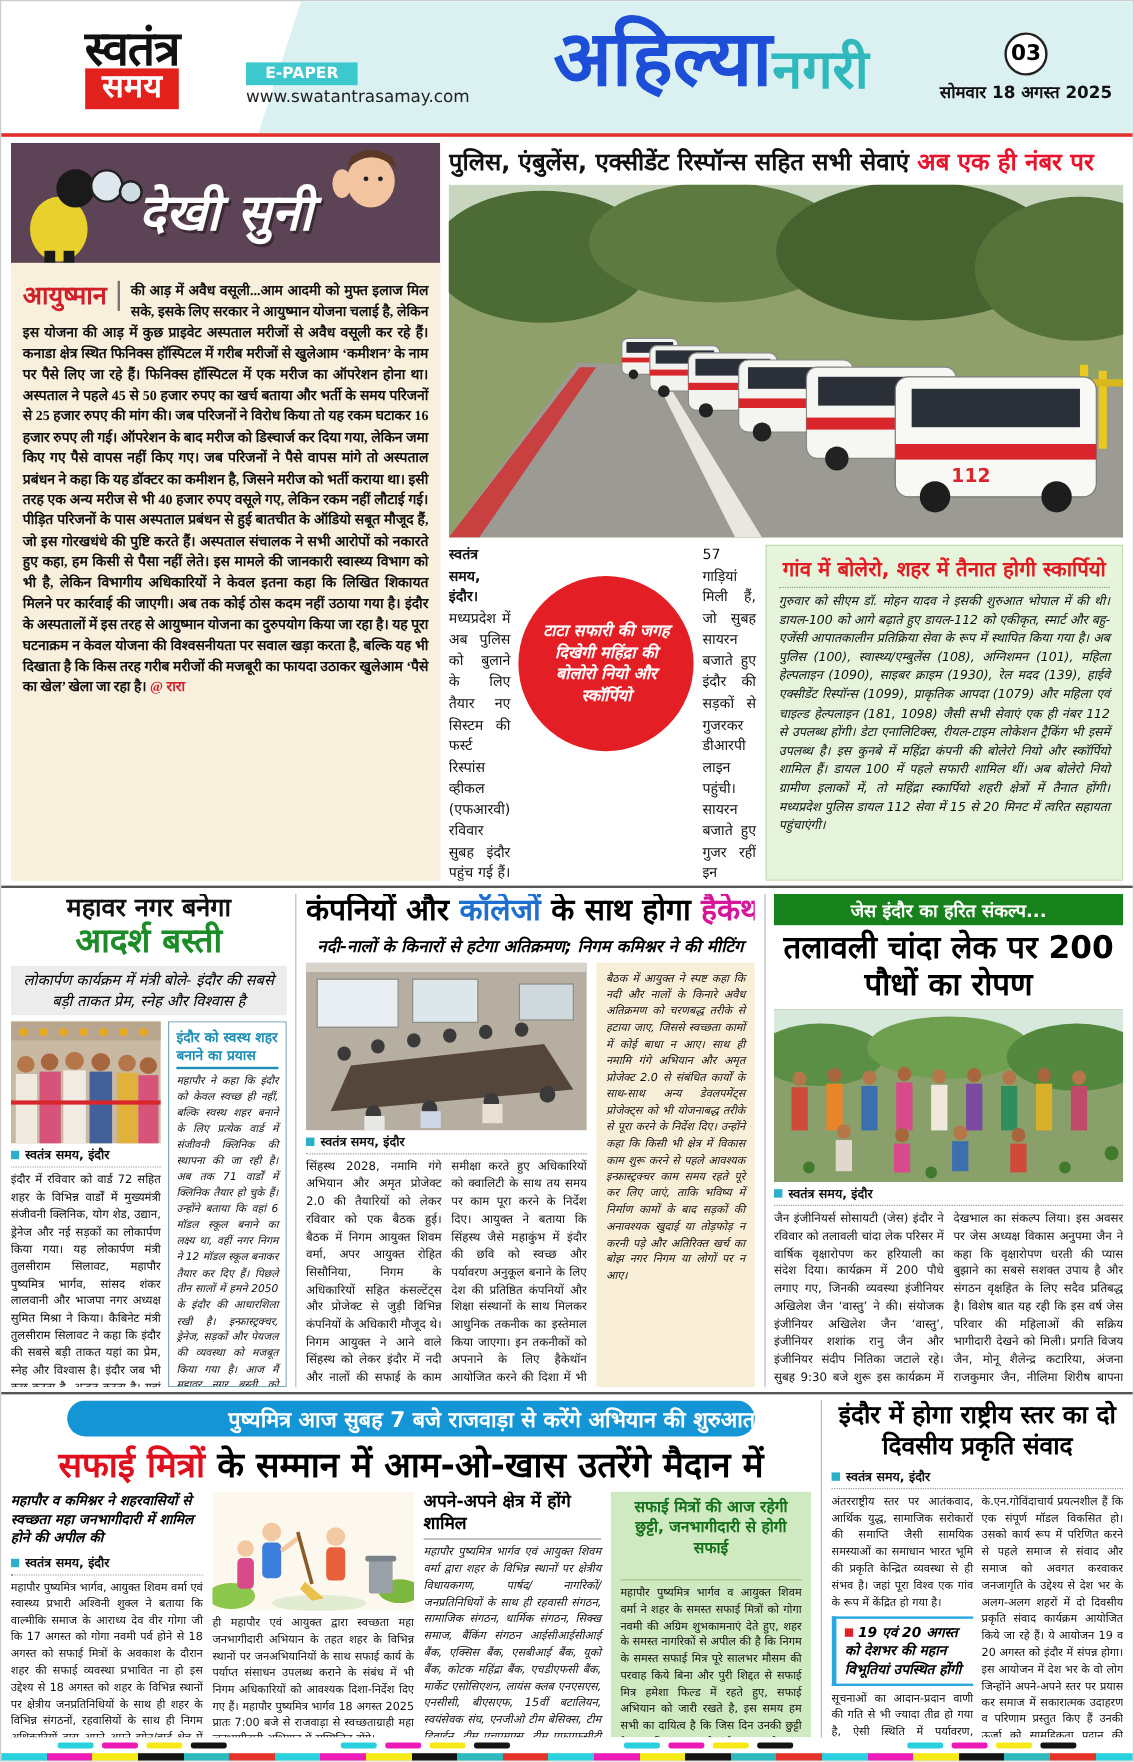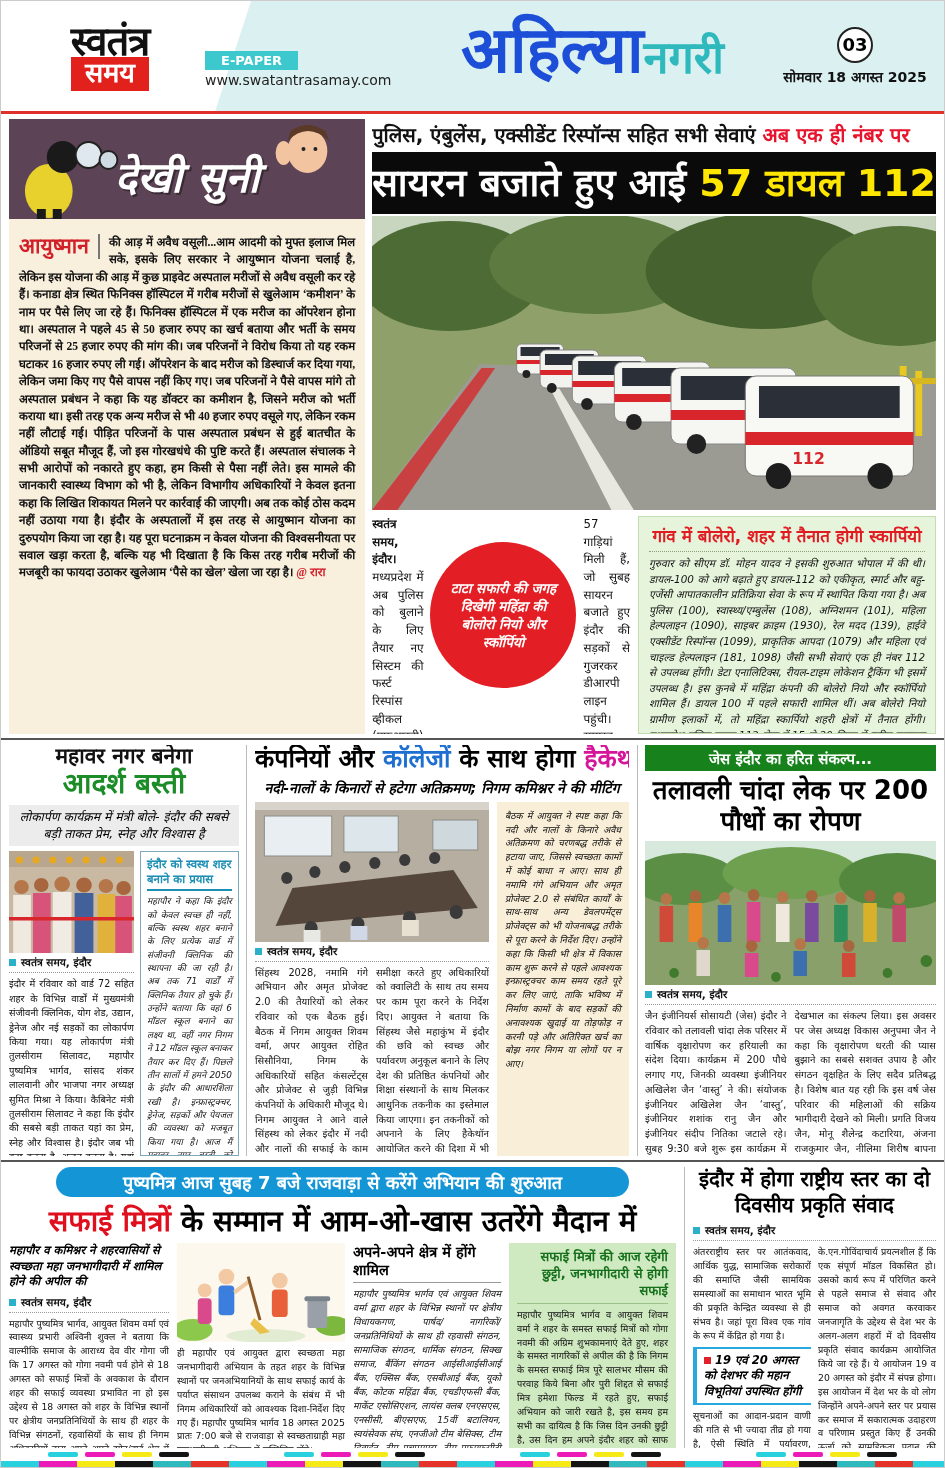--- a/index.html
+++ b/index.html
@@ -86,35 +86,35 @@
   .tl-strap { background:#17821c; color:#fff; text-align:center; font-weight:bold; font-size:15px; padding:3px 0; }
   .tl-head { text-align:center; font-size:26px; font-weight:bold; line-height:1.2; margin:4px 0; }
   .tl-photo { height:144px; }
   .tl-photo svg { width:100%; height:100%; display:block; }
   .tl-cols { flex:1; display:flex; gap:8px; overflow:hidden; }
   .tl-col { flex:1; font-size:9.8px; line-height:1.5; }
 
   
   .row3 { display:flex; height:288px; border-top:2px solid #555; padding:5px 8px 0; }
   .safai { width:676px; padding-right:8px; border-right:1px solid #bbb; display:flex; flex-direction:column; overflow:hidden; }
-  .sf-strap { background:#1495d6; color:#fff; font-weight:bold; font-size:18px; text-align:center; width:86%; margin:0 auto; padding:3px 0; white-space:nowrap; overflow:hidden;border-radius:15px; }
+  .sf-strap { background:#1495d6; color:#fff; font-weight:bold; font-size:18px; text-align:right; width:86%; margin:0 auto; padding:3px 0; white-space:nowrap; overflow:hidden;border-radius:15px; }
   .sf-head { text-align:center; font-size:29px; font-weight:bold; margin:3px 0 4px; white-space:nowrap; overflow:hidden; }
   .sf-head .red { color:#e00f1e; }
   .sf-cols { flex:1; display:flex; gap:8px; overflow:hidden; }
   .sf-c1 { width:160px; }
   .sf-sub { font-weight:bold; font-style:italic; font-size:11.5px; line-height:1.35; margin-bottom:3px; }
   .sf-body { font-size:9.3px; line-height:1.5; }
   .sf-c2 { width:168px; display:flex; flex-direction:column; }
   .sf-cartoon { height:100px; margin-bottom:4px; }
   .sf-cartoon svg { width:100%; height:100%; display:block; }
   .sf-c3 { width:148px; }
   .sf-c3-title { font-weight:bold; font-size:14.5px; line-height:1.25; border-bottom:1px solid #999; padding-bottom:3px; margin-bottom:4px; }
   .sf-c3-body { font-size:9.3px; font-style:italic; line-height:1.5; }
   .sf-box { flex:1; background:#cfe9c0; padding:6px 8px; overflow:hidden; }
-  .sf-box-title { color:#15701c; font-weight:bold; font-size:13px; text-align:right; line-height:1.3; border-bottom:1px solid #9cc28a; padding-bottom:3px; margin-bottom:4px; }
+  .sf-box-title { color:#15701c; font-weight:bold; font-size:13px; text-align:center; line-height:1.3; border-bottom:1px solid #9cc28a; padding-bottom:16px; margin-bottom:4px; }
   .sf-box-body { font-size:9.3px; line-height:1.5; }
 
   .prakriti { flex:1; padding-left:8px; display:flex; flex-direction:column; overflow:hidden; }
   .pk-head { text-align:center; font-size:20.5px; font-weight:bold; line-height:1.25; margin-bottom:3px; }
   .pk-cols { flex:1; display:flex; gap:7px; overflow:hidden; }
   .pk-col { flex:1; font-size:9.3px; line-height:1.5; }
   .pk-quote { border-left:4px solid #29a8e0; border-top:2px solid #29a8e0; border-bottom:2px solid #29a8e0; padding:4px 4px 4px 7px; margin:4px 0; font-weight:bold; font-style:italic; font-size:11.5px; line-height:1.35; }
   .pk-quote .sq { display:inline-block; width:7px; height:7px; background:#e0202a; margin-right:4px; }
 
   
@@ -177,23 +177,20 @@
       <div class="dekhi-body jtext">
         <span class="lead-word">आयुष्मान</span><span>की आड़ में अवैध वसूली...आम आदमी को मुफ्त इलाज मिल सके, इसके लिए सरकार ने आयुष्मान योजना चलाई है, लेकिन इस योजना की आड़ में कुछ प्राइवेट अस्पताल मरीजों से अवैध वसूली कर रहे हैं। कनाडा क्षेत्र स्थित फिनिक्स हॉस्पिटल में गरीब मरीजों से खुलेआम ‘कमीशन’ के नाम पर पैसे लिए जा रहे हैं। फिनिक्स हॉस्पिटल में एक मरीज का ऑपरेशन होना था। अस्पताल ने पहले 45 से 50 हजार रुपए का खर्च बताया और भर्ती के समय परिजनों से 25 हजार रुपए की मांग की। जब परिजनों ने विरोध किया तो यह रकम घटाकर 16 हजार रुपए ली गई। ऑपरेशन के बाद मरीज को डिस्चार्ज कर दिया गया, लेकिन जमा किए गए पैसे वापस नहीं किए गए। जब परिजनों ने पैसे वापस मांगे तो अस्पताल प्रबंधन ने कहा कि यह डॉक्टर का कमीशन है, जिसने मरीज को भर्ती कराया था। इसी तरह एक अन्य मरीज से भी 40 हजार रुपए वसूले गए, लेकिन रकम नहीं लौटाई गई। पीड़ित परिजनों के पास अस्पताल प्रबंधन से हुई बातचीत के ऑडियो सबूत मौजूद हैं, जो इस गोरखधंधे की पुष्टि करते हैं। अस्पताल संचालक ने सभी आरोपों को नकारते हुए कहा, हम किसी से पैसा नहीं लेते। इस मामले की जानकारी स्वास्थ्य विभाग को भी है, लेकिन विभागीय अधिकारियों ने केवल इतना कहा कि लिखित शिकायत मिलने पर कार्रवाई की जाएगी। अब तक कोई ठोस कदम नहीं उठाया गया है। इंदौर के अस्पतालों में इस तरह से आयुष्मान योजना का दुरुपयोग किया जा रहा है। यह पूरा घटनाक्रम न केवल योजना की विश्वसनीयता पर सवाल खड़ा करता है, बल्कि यह भी दिखाता है कि किस तरह गरीब मरीजों की मजबूरी का फायदा उठाकर खुलेआम ‘पैसे का खेल’ खेला जा रहा है।</span>
         <span class="signoff">@ रारा</span>
       </div>
     </aside>
 
     <div class="lead">
       <div class="kicker">
         <span>पुलिस, एंबुलेंस, एक्सीडेंट रिस्पॉन्स सहित सभी सेवाएं </span><span class="red">अब एक ही नंबर पर</span>
       </div>
-      <h1 class="lead-headline">
-        <span>सायरन बजाते हुए आई </span><span class="yellow">57 डायल 112</span>
-      </h1>
       <figure class="lead-photo">
         <svg viewBox="0 0 577 294" preserveAspectRatio="none">
           <rect x="0" y="0" width="577" height="294" fill="#8fa06b"></rect>
           <rect x="0" y="0" width="577" height="34" fill="#c8d6c0"></rect>
           <ellipse cx="80" cy="60" rx="95" ry="55" fill="#4d6b35"></ellipse>
           <ellipse cx="230" cy="48" rx="110" ry="50" fill="#5d7b40"></ellipse>
           <ellipse cx="400" cy="55" rx="120" ry="58" fill="#46632f"></ellipse>
           <ellipse cx="540" cy="70" rx="90" ry="60" fill="#557239"></ellipse>
           <polygon points="0,294 110,148 577,165 577,294" fill="#9b9b94"></polygon>
           <polygon points="0,294 26,294 126,152 112,152" fill="#c94040"></polygon>

